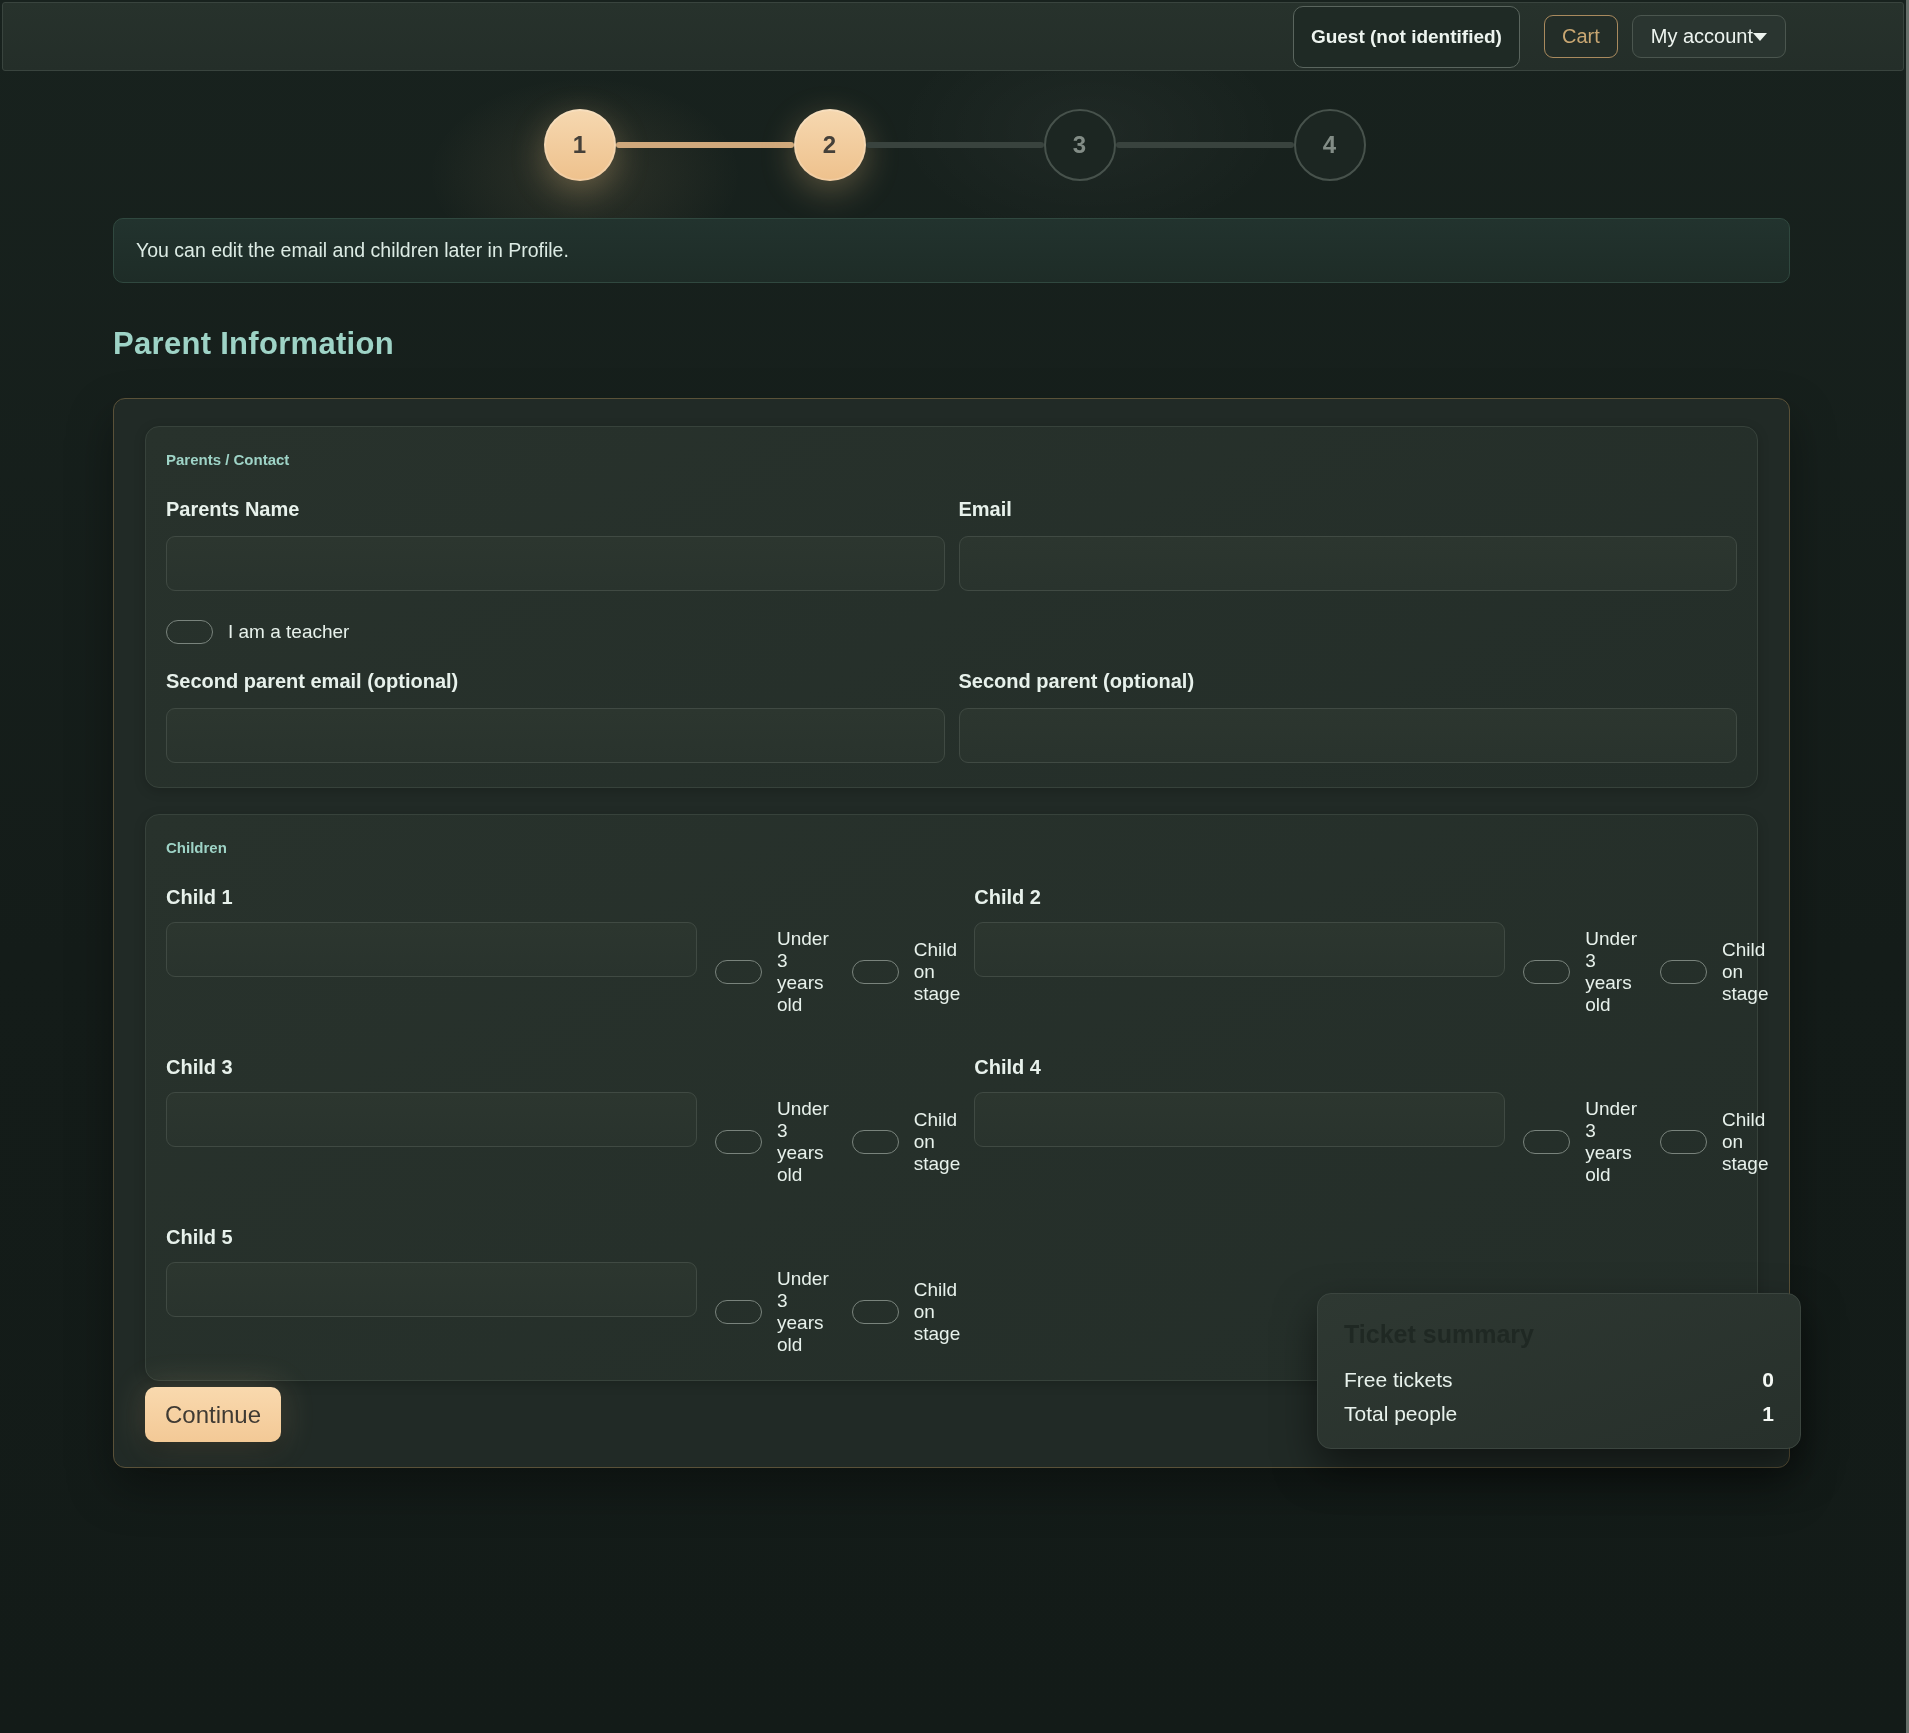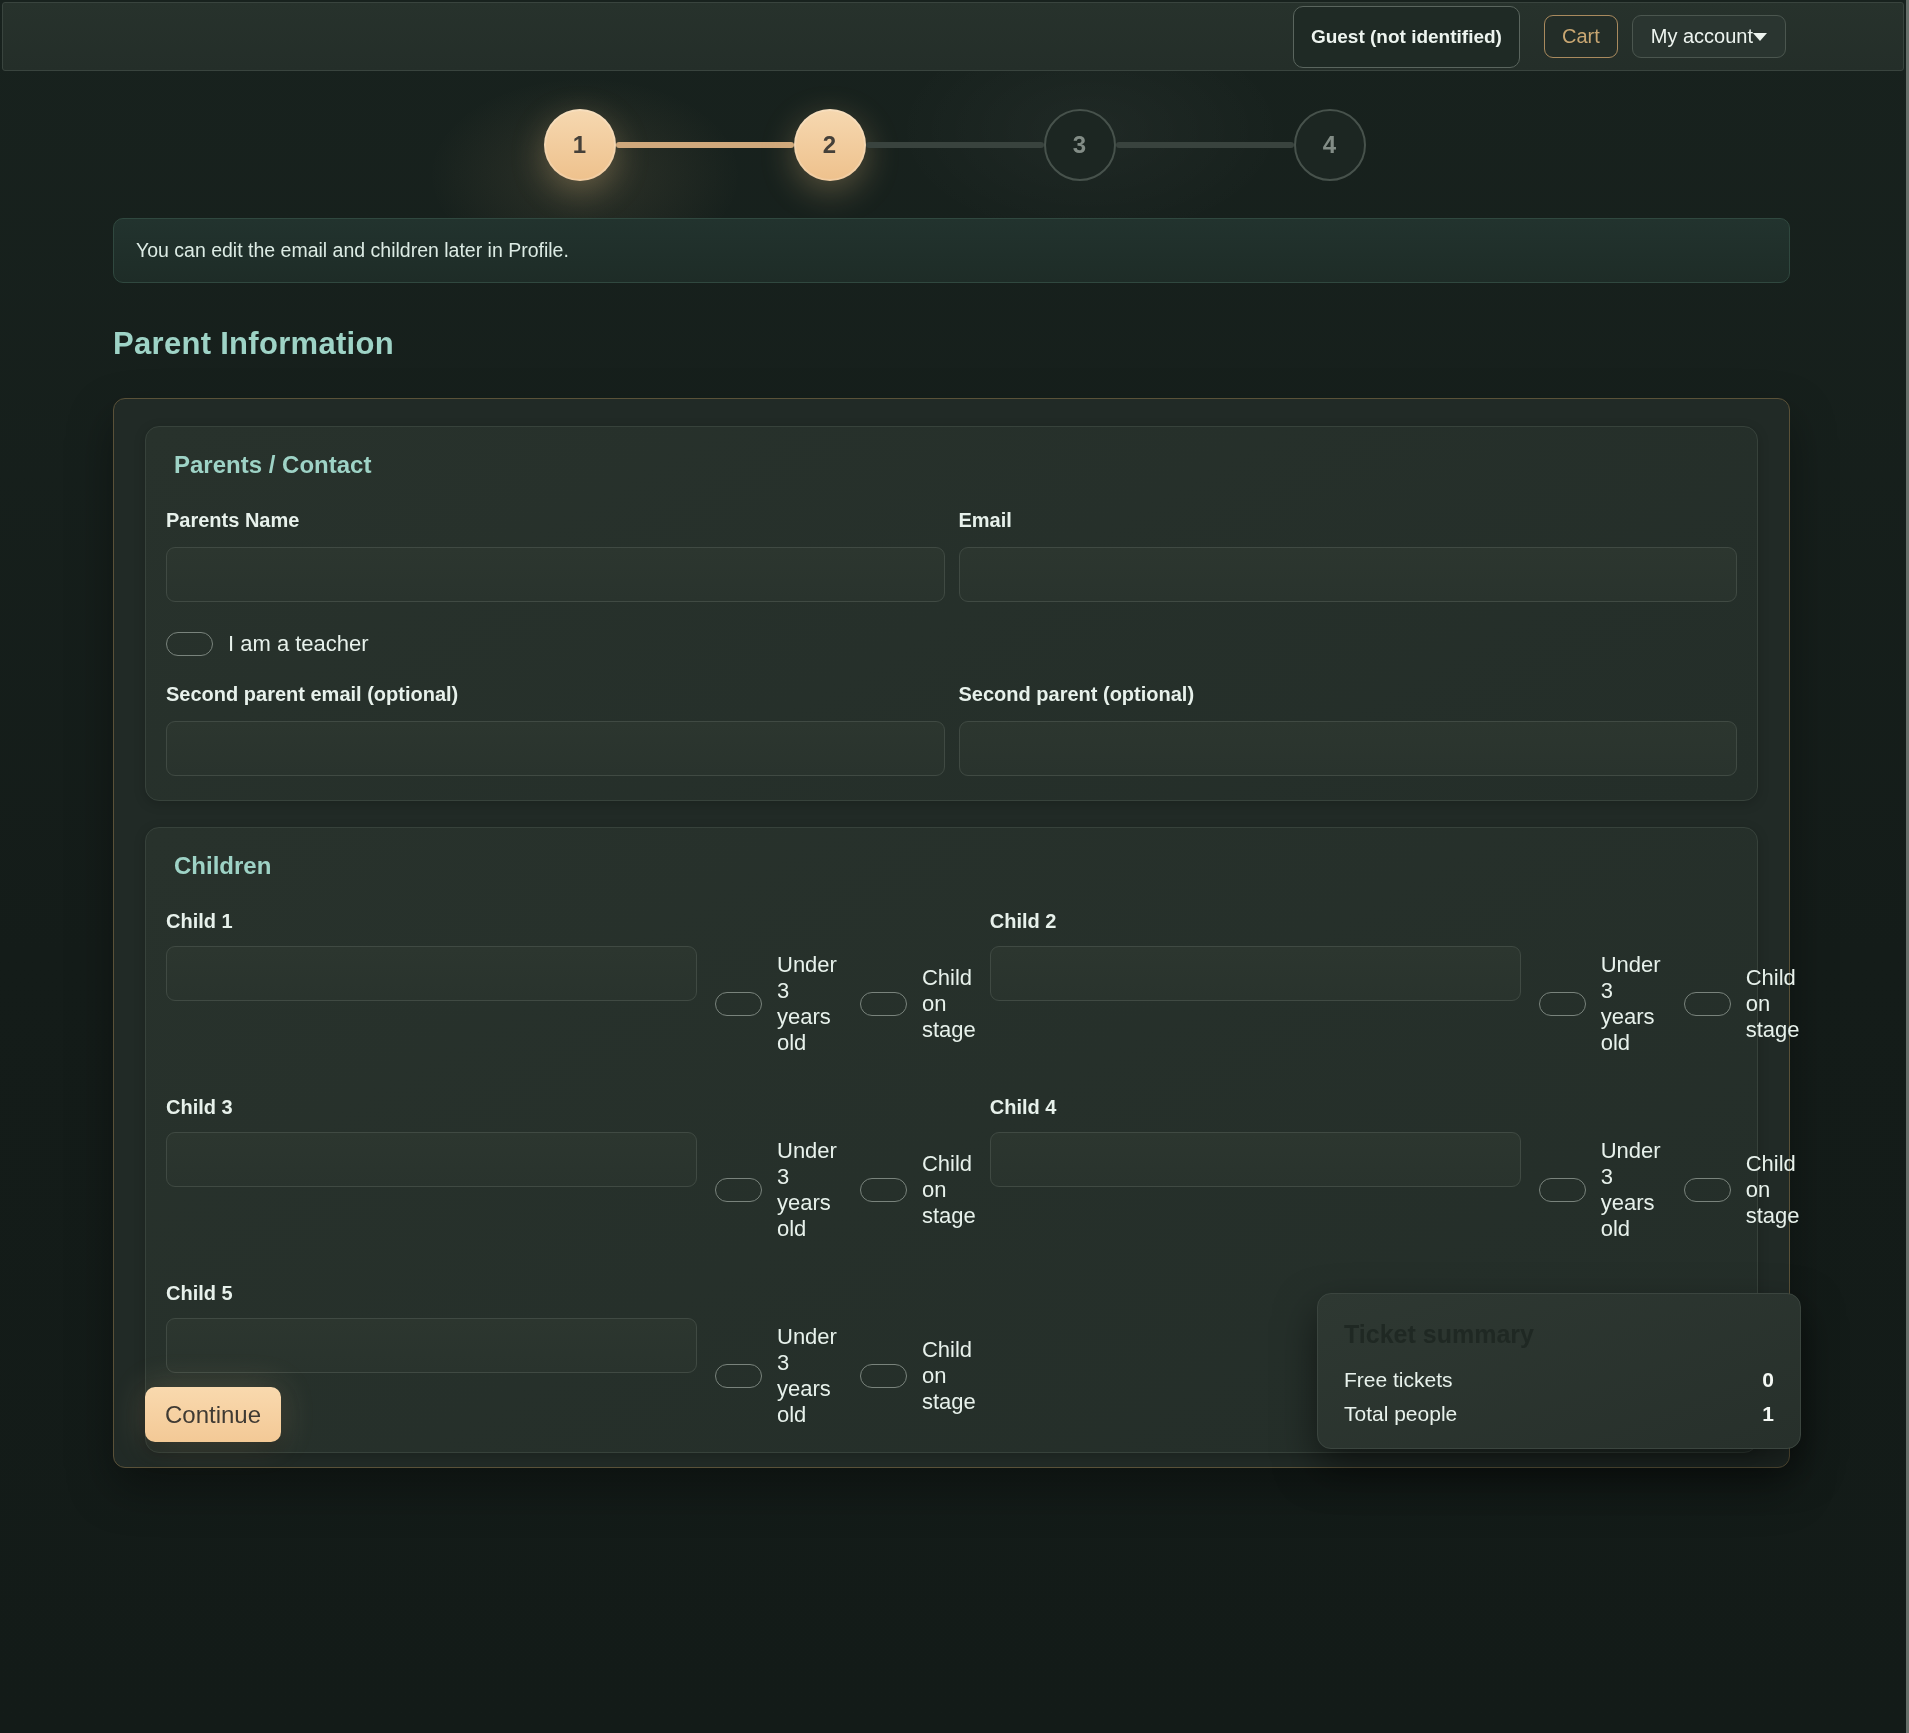--- a/index.html
+++ b/index.html
@@ -89,38 +89,38 @@
     padding:27px 31px;
     box-shadow:0 20px 45px rgba(0,0,0,0.35);
   }
   .inner-card {
     background:linear-gradient(150deg,#28322c,#242e29);
     border:1px solid #37423b; border-radius:14px;
     padding:24px 20px;
     box-shadow:0 3px 12px rgba(0,0,0,0.18);
   }
   .inner-card + .inner-card { margin-top:26px; }
-  .section-title { font-size:24px; font-weight:700; color:#9ed3c6; margin-bottom:30px;margin-left:8px; }
+  .section-title { font-size:15px; font-weight:700; color:#9ed3c6; margin-bottom:30px; }
 
   .grid2 { display:grid; grid-template-columns:1fr 1fr; column-gap:14px; }
   .field-label { display:block; font-size:20px; font-weight:700; color:#e7f1eb; margin-bottom:15px; }
   .text-input {
     display:block; width:100%; height:55px;
     background:linear-gradient(#2c362f,#29332d);
     border:1px solid #404a43; border-radius:9px;
     color:#e8f1ec; font-size:20px; padding:0 15px; outline:none;
     font-family:inherit;
   }
   .toggle-row { display:flex; align-items:center; gap:15px; }
   .switch {
     width:47px; height:24px; flex:0 0 auto;
     border:1.5px solid #79837c; border-radius:14px;
     background:transparent; cursor:pointer; display:inline-block;
   }
-  .toggle-label { font-size:22px; color:#e7f1eb; }
+  .toggle-label { font-size:19px; color:#e7f1eb; }
   .teacher-row { margin-top:29px; }
   .second-row { margin-top:26px; }
 
   
   .children-grid { row-gap:40px; }
   .child-label { display:block; font-size:20px; font-weight:700; color:#e7f1eb; margin-bottom:13px; }
   .child-row { display:flex; gap:18px; }
   .child-row .text-input { width:531px; flex:0 0 531px; }
   .child-toggles { display:flex; gap:23px; padding-top:6px; }
 

